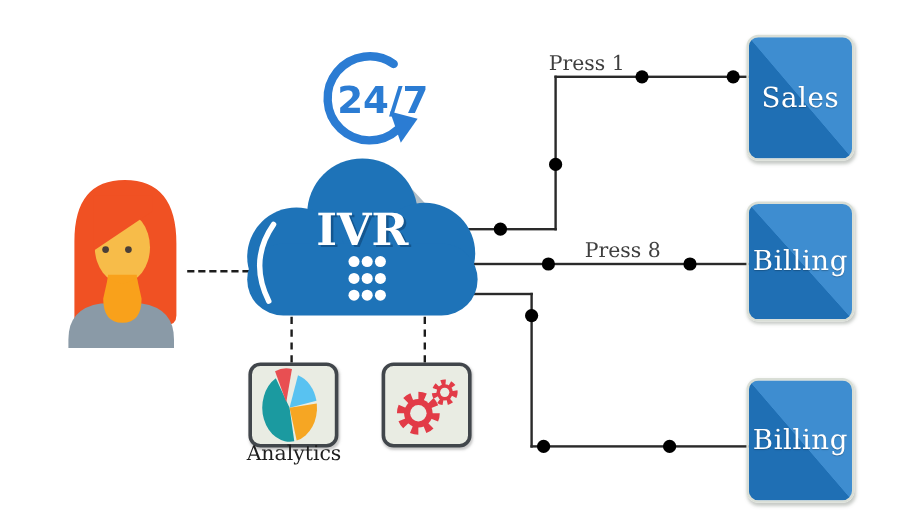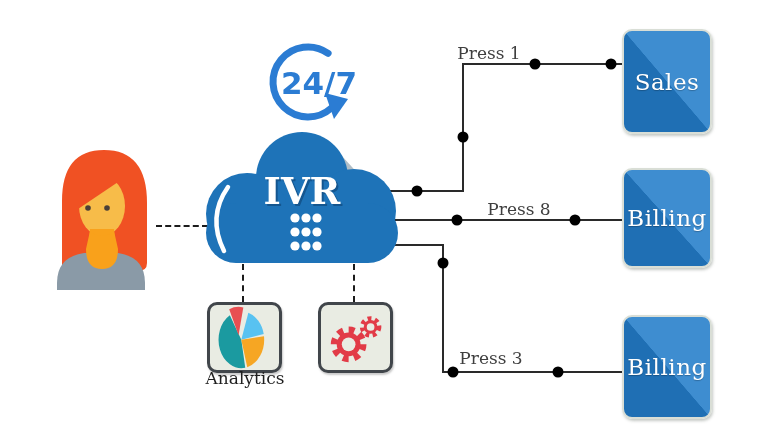--- a/index.html
+++ b/index.html
@@ -70,21 +70,20 @@
   <div class="dot" style="left:535px;top:64px;"></div>
   <div class="dot" style="left:611px;top:64px;"></div>
   <div class="dot" style="left:457px;top:220px;"></div>
   <div class="dot" style="left:575px;top:220px;"></div>
   <div class="dot" style="left:443px;top:263px;"></div>
   <div class="dot" style="left:453px;top:372px;"></div>
   <div class="dot" style="left:558px;top:372px;"></div>
 
   <div class="press" style="left:444px;top:43px;">Press 1</div>
   <div class="press" style="left:474px;top:199px;">Press 8</div>
-  <div class="press" style="left:446px;top:348px;">Press 3</div>
 
   <svg class="abs" style="left:203px;top:131px;" width="198" height="134" viewBox="0 0 198 134">
     <polygon points="138,24 160,48 128,53" fill="#b0bec7"></polygon>
     <circle cx="99" cy="47" r="46" fill="#1e73b8"></circle>
     <circle cx="44" cy="83" r="41" fill="#1e73b8"></circle>
     <circle cx="151" cy="80" r="42" fill="#1e73b8"></circle>
     <rect x="3" y="72" width="192" height="60" rx="30" fill="#1e73b8"></rect>
     <path d="M 25 56 Q 4 86 21 120" fill="none" stroke="#ffffff" stroke-width="4.5" stroke-linecap="round"></path>
     <path d="M 154 22 Q 181 28 184 48" fill="none" stroke="#ffffff" stroke-width="4.5" stroke-linecap="round"></path>
     <text x="101" y="75" text-anchor="middle" class="cloud-text" font-size="37" fill="#14568f">IVR</text>

